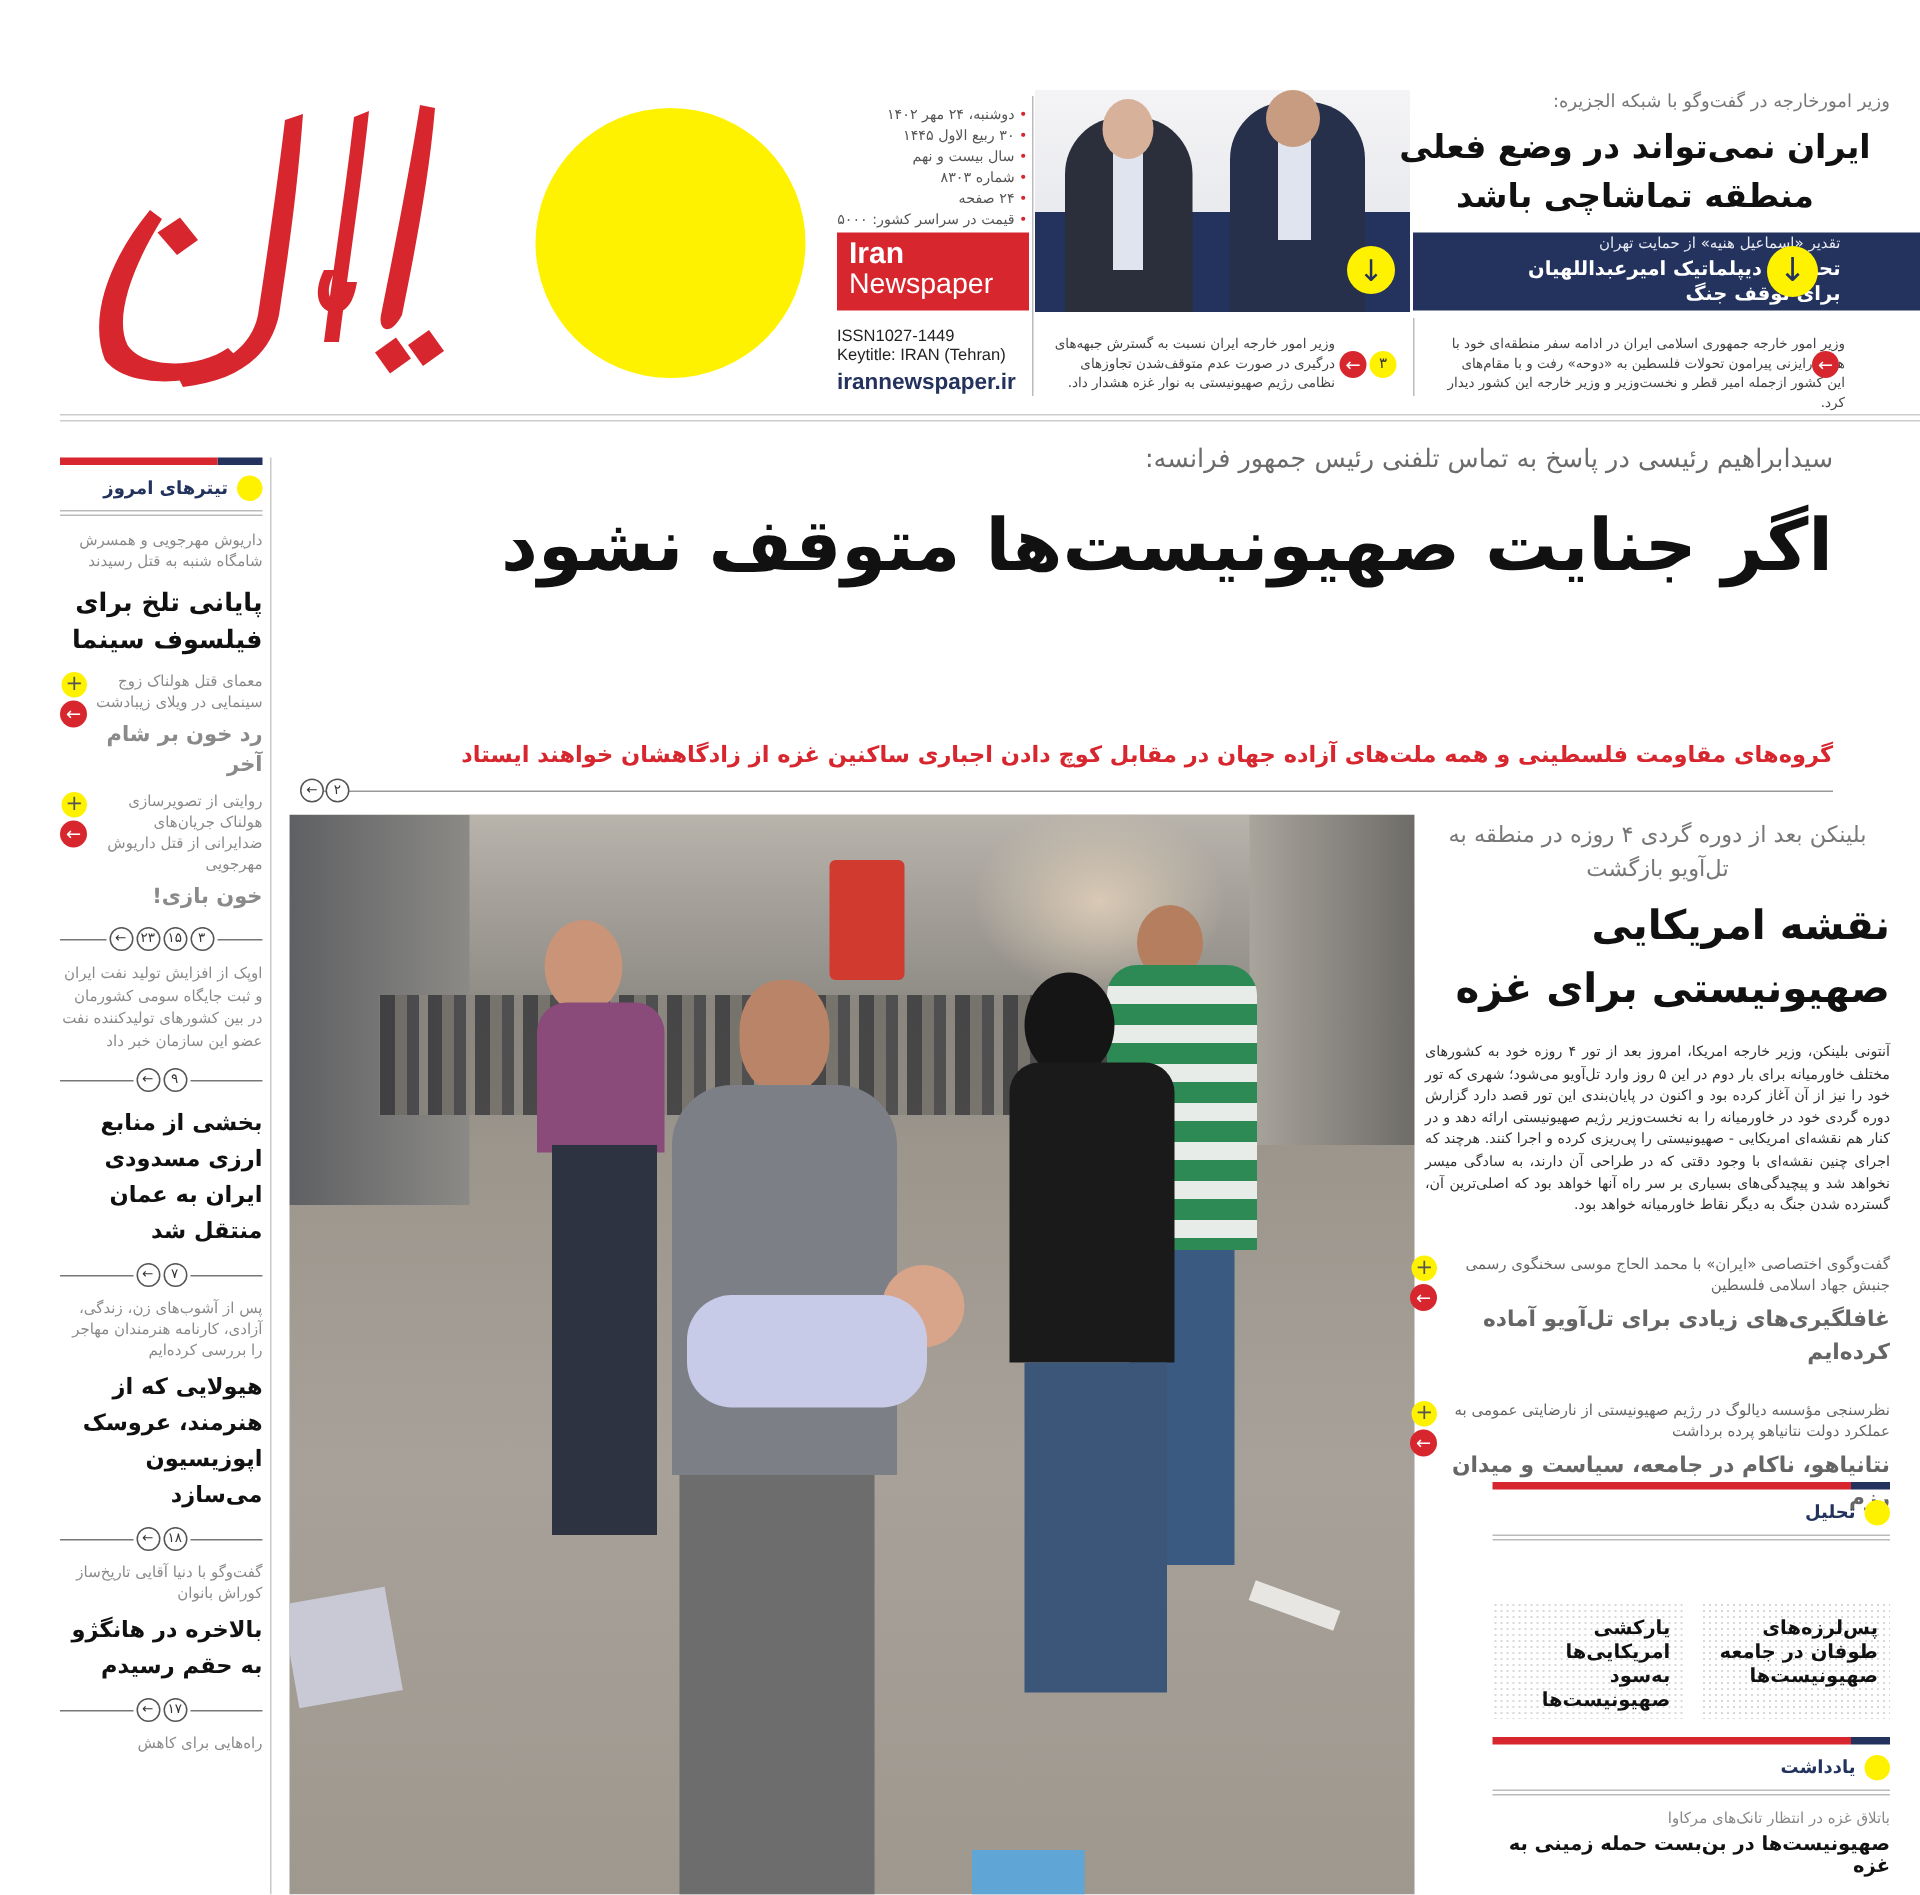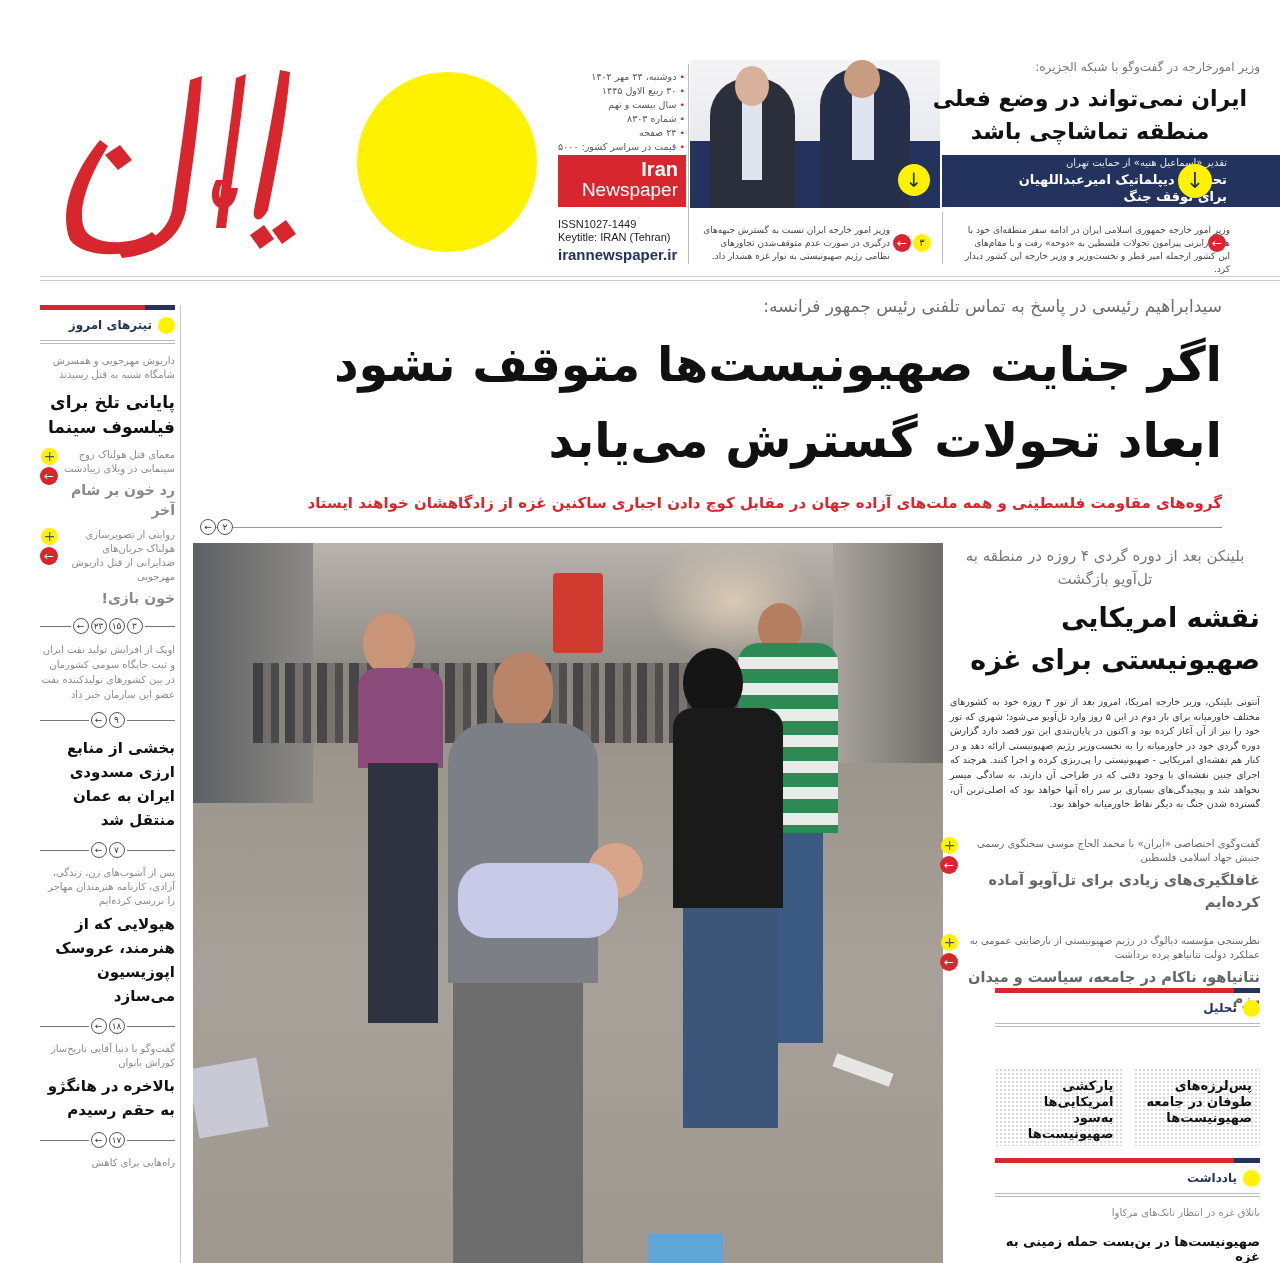--- a/index.html
+++ b/index.html
@@ -6,21 +6,21 @@
   html, body { width: 1280px; height: 1263px; background: #fff; overflow: hidden; }
   body { position: relative; font-family: "DejaVu Sans", sans-serif; color: #111; direction: rtl; }
   .abs { position: absolute; }
 
   
   .logo { left: 40px; top: 60px; width: 300px; height: 200px; direction: ltr; }
   .sun { left: 357px; top: 72px; width: 180px; height: 180px; border-radius: 50%; background: #fff200; }
 
   .dateblock { left: 555px; top: 70px; width: 130px; font-size: 9.5px; line-height: 14px; color: #555; text-align: right; }
   .dateblock .row::before { content: "•"; color: #d7262e; margin-left: 3px; }
-  .brand { left: 558px; top: 155px; width: 128px; height: 52px; background: #d7262e; color: #fff; direction: ltr; text-align: right; padding: 4px 8px; font-family: "Liberation Sans", sans-serif; }
+  .brand { left: 558px; top: 155px; width: 128px; height: 52px; background: #d7262e; color: #fff; direction: ltr; text-align: left; padding: 4px 8px; font-family: "Liberation Sans", sans-serif; }
   .brand .b1 { font-size: 20px; font-weight: bold; line-height: 20px; }
   .brand .b2 { font-size: 19px; line-height: 22px; }
   .issn { left: 558px; top: 218px; width: 130px; direction: ltr; text-align: left; font-family: "Liberation Sans", sans-serif; font-size: 11px; line-height: 13px; color: #222; }
   .site { left: 558px; top: 246px; direction: ltr; font-family: "Liberation Sans", sans-serif; font-size: 15px; font-weight: bold; color: #23335e; }
   .vline { width: 1px; background: #bbb; }
 
   .photo-top { left: 690px; top: 60px; width: 250px; height: 148px; background: linear-gradient(180deg,#f4f4f6 0%,#e9eaee 55%,#23335e 55%,#23335e 100%); overflow: hidden; }
   .person { position: absolute; bottom: 0; border-radius: 38px 38px 0 0; background: #2b2f3c; }
   .head { position: absolute; border-radius: 50%; background: #c79c80; }
   .shirt { position: absolute; background: #dfe4ee; }
@@ -247,21 +247,20 @@
     <span class="c">۱۷</span>
     <span class="c">←</span>
     <span class="line"></span>
   </div>
   <div class="lc-kicker">راه‌هایی برای کاهش</div>
 </div>
 
 <div class="abs kicker-main">سیدابراهیم رئیسی در پاسخ به تماس تلفنی رئیس جمهور فرانسه:</div>
 <div class="abs headline">
   <div>اگر جنایت صهیونیست‌ها متوقف نشود</div>
-  <div>ابعاد تحولات گسترش می‌یابد</div>
 </div>
 <div class="abs subred">گروه‌های مقاومت فلسطینی و همه ملت‌های آزاده جهان در مقابل کوچ دادن اجباری ساکنین غزه از زادگاهشان خواهند ایستاد</div>
 <div class="abs mainrule"></div>
 <div class="abs mainpager">
   <span class="c">۲</span>
   <span class="c">←</span>
 </div>
 
 <div class="abs photo">
 
@@ -344,14 +343,14 @@
   <div class="bar">
       <span class="n" style="width:10%;"></span>
       <span class="r"></span>
     </div>
   <div class="sec-title">
     <span class="dot"></span>
     <span class="t">یادداشت</span>
   </div>
   <div class="dbl"></div>
   <div style="text-align:right;font-size:10px;color:#888;margin-top:10px;">باتلاق غزه در انتظار تانک‌های مرکاوا</div>
-  <div style="text-align:right;font-size:13px;font-weight:bold;margin-top:16px;">صهیونیست‌ها در بن‌بست حمله زمینی به غزه</div>
+  <div style="text-align:right;font-size:13px;font-weight:bold;margin-top:4px;">صهیونیست‌ها در بن‌بست حمله زمینی به غزه</div>
 </div>
 
 </body></html>

